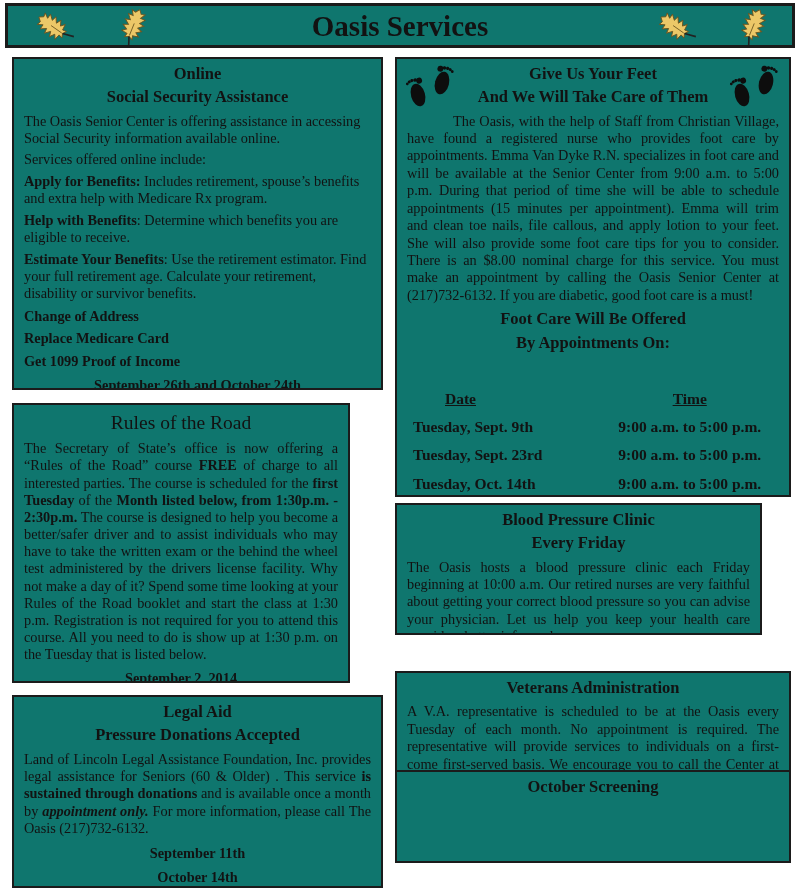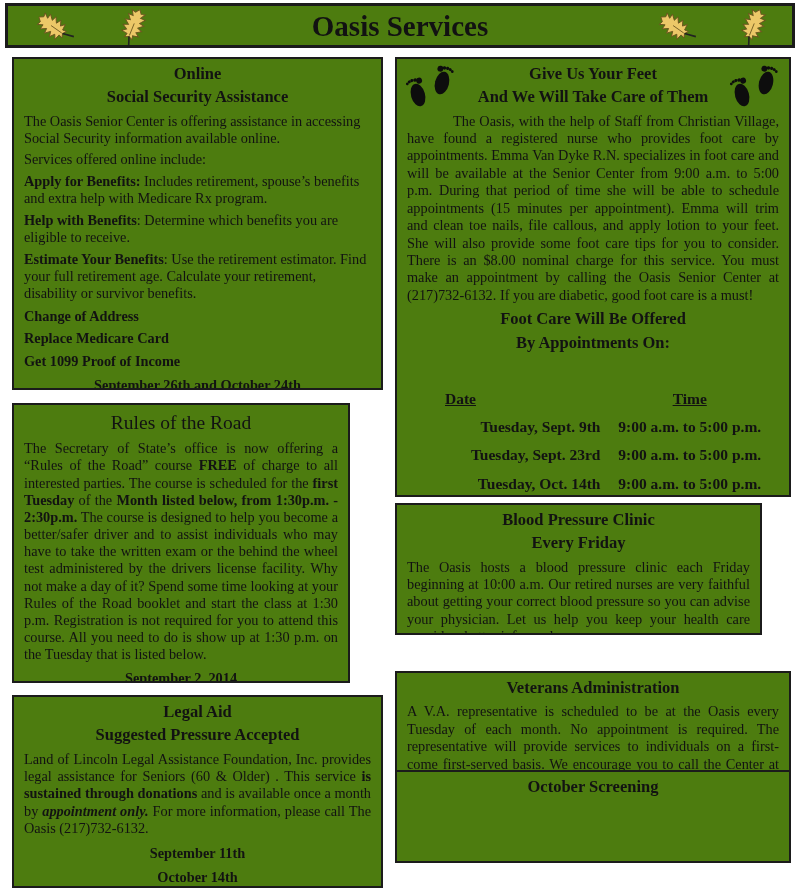--- a/index.html
+++ b/index.html
@@ -2,21 +2,21 @@
 <html><head>
 <meta charset="utf-8">
 <style>
   html,body{margin:0;padding:0;background:#fff;}
   .page{
     position:relative;width:800px;height:893px;background:#ffffff;
     font-family:"Liberation Serif","DejaVu Serif",serif;color:#121212;
     overflow:hidden;
   }
   .box{
-    position:absolute;border:2px solid #1b1b1b;background:#4d7c0f;
+    position:absolute;border:2px solid #1b1b1b;background:#0f766e;
     box-sizing:border-box;padding:3px 10px 2px 10px;overflow:hidden;
   }
   
   .header-box{left:5px;top:3px;width:790px;height:45px;border-width:3px;padding:0;}
   .header-title{
     text-align:center;font-weight:bold;font-size:29px;line-height:40px;margin:0;
   }
   .leaf{position:absolute;top:2px;width:44px;height:42px;}
   
   .bt{display:block;text-align:center;font-weight:bold;font-size:16.5px;line-height:1.35;margin:1px 0 0 0;}
@@ -37,21 +37,21 @@
   .box-hear{left:395px;top:770px;width:396px;height:93px;}
   .feet-body{text-indent:46px;margin-top:4px;}
   .footprints{position:absolute;top:5px;width:54px;height:50px;}
   .fp-left{left:7px;}
   .fp-right{right:7px;}
   
   .sched{display:grid;grid-template-columns:52% 48%;margin-top:2px;}
   .sched .hdr{font-weight:bold;text-decoration:underline;font-size:15.5px;line-height:1.8;margin-top:29px;}
   .sched .hdr.date{padding-left:38px;}
   .sched .hdr.time{text-align:center;}
-  .sched .cell{font-weight:bold;font-size:15.5px;line-height:1.85;text-align:right;}
+  .sched .cell{font-weight:bold;font-size:15.5px;line-height:1.85;}
   .sched .cell.d{padding-left:6px;}
   .sched .cell.t{text-align:center;}
 </style>
 </head>
 <body>
 
 <svg width="0" height="0" style="position:absolute">
   <defs>
     <g id="oakleaf">
       <polygon points="10,0 13,4 17,3 14,8 19,8 15,13 20,14 15,18 20,20 15,23 19,26 13,27 14,31 10,29 6,31 7,27 1,26 5,23 0,20 5,18 0,14 5,13 1,8 6,8 3,3 7,4" fill="#ecc868" stroke="#6b5520" stroke-width="0.9"></polygon>
@@ -113,21 +113,21 @@
 
   <div class="box box-rules">
     <span class="bt rules-title">Rules of the Road</span>
     <p class="just"><span>The Secretary of State’s office is now offering a “Rules of the Road” course </span><span style="font-weight: bold;">FREE</span><span> of charge to all interested parties. The course is scheduled for the </span><span style="font-weight: bold;">first Tuesday</span><span> of the </span><span style="font-weight: bold;">Month listed below, from 1:30p.m. - 2:30p.m.</span><span>  The course is designed to help you become a better/safer driver and to assist individuals who may have to take the written exam or the behind the wheel test administered by the drivers license facility.  Why not make a day of it?  Spend some time looking at your Rules of the Road booklet and start the class at 1:30 p.m.  Registration is not required for you to attend this course.  All you need to do is show up at 1:30 p.m. on the Tuesday that is listed below.</span></p>
     <p class="dates">September 2, 2014</p>
     <p class="dates">October 7, 2014</p>
   </div>
 
   <div class="box box-legal">
     <span class="bt">Legal Aid</span>
-    <span class="bt">Suggested Pressure Accepted</span>
+    <span class="bt">Pressure Donations Accepted</span>
     <p class="just"><span>Land of Lincoln Legal Assistance Foundation, Inc. provides legal assistance for Seniors (60 &amp; Older) . This service </span><span style="font-weight: bold;">is sustained through donations</span><span> and is available once a month by </span><span style="font-weight: bold; font-style: italic;">appointment only.</span><span>  For more information, please call The Oasis (217)732-6132.</span></p>
     <p class="dates">September 11th</p>
     <p class="dates">October 14th</p>
   </div>
 
   <div class="box box-feet">
     <svg class="footprints fp-left" viewBox="0 0 54 50">
         <use href="#footpair"></use>
       </svg>
     <svg class="footprints fp-right" viewBox="0 0 54 50">

